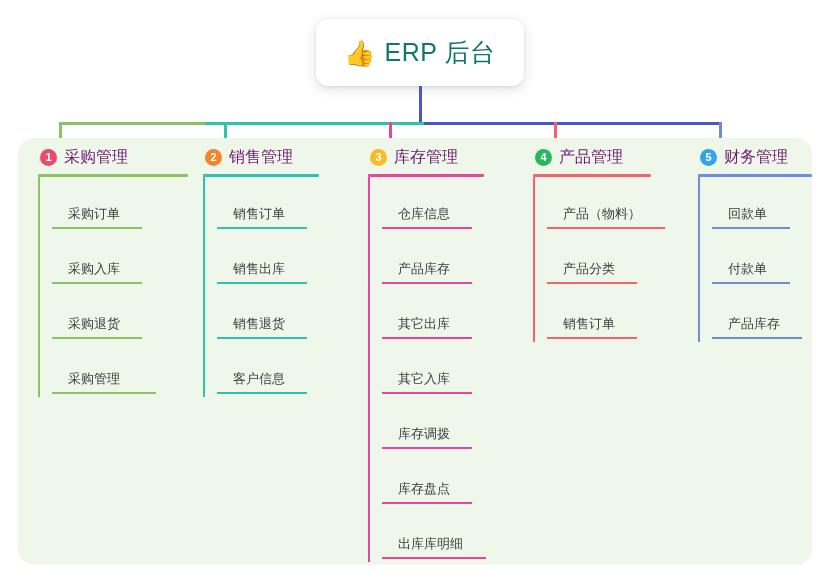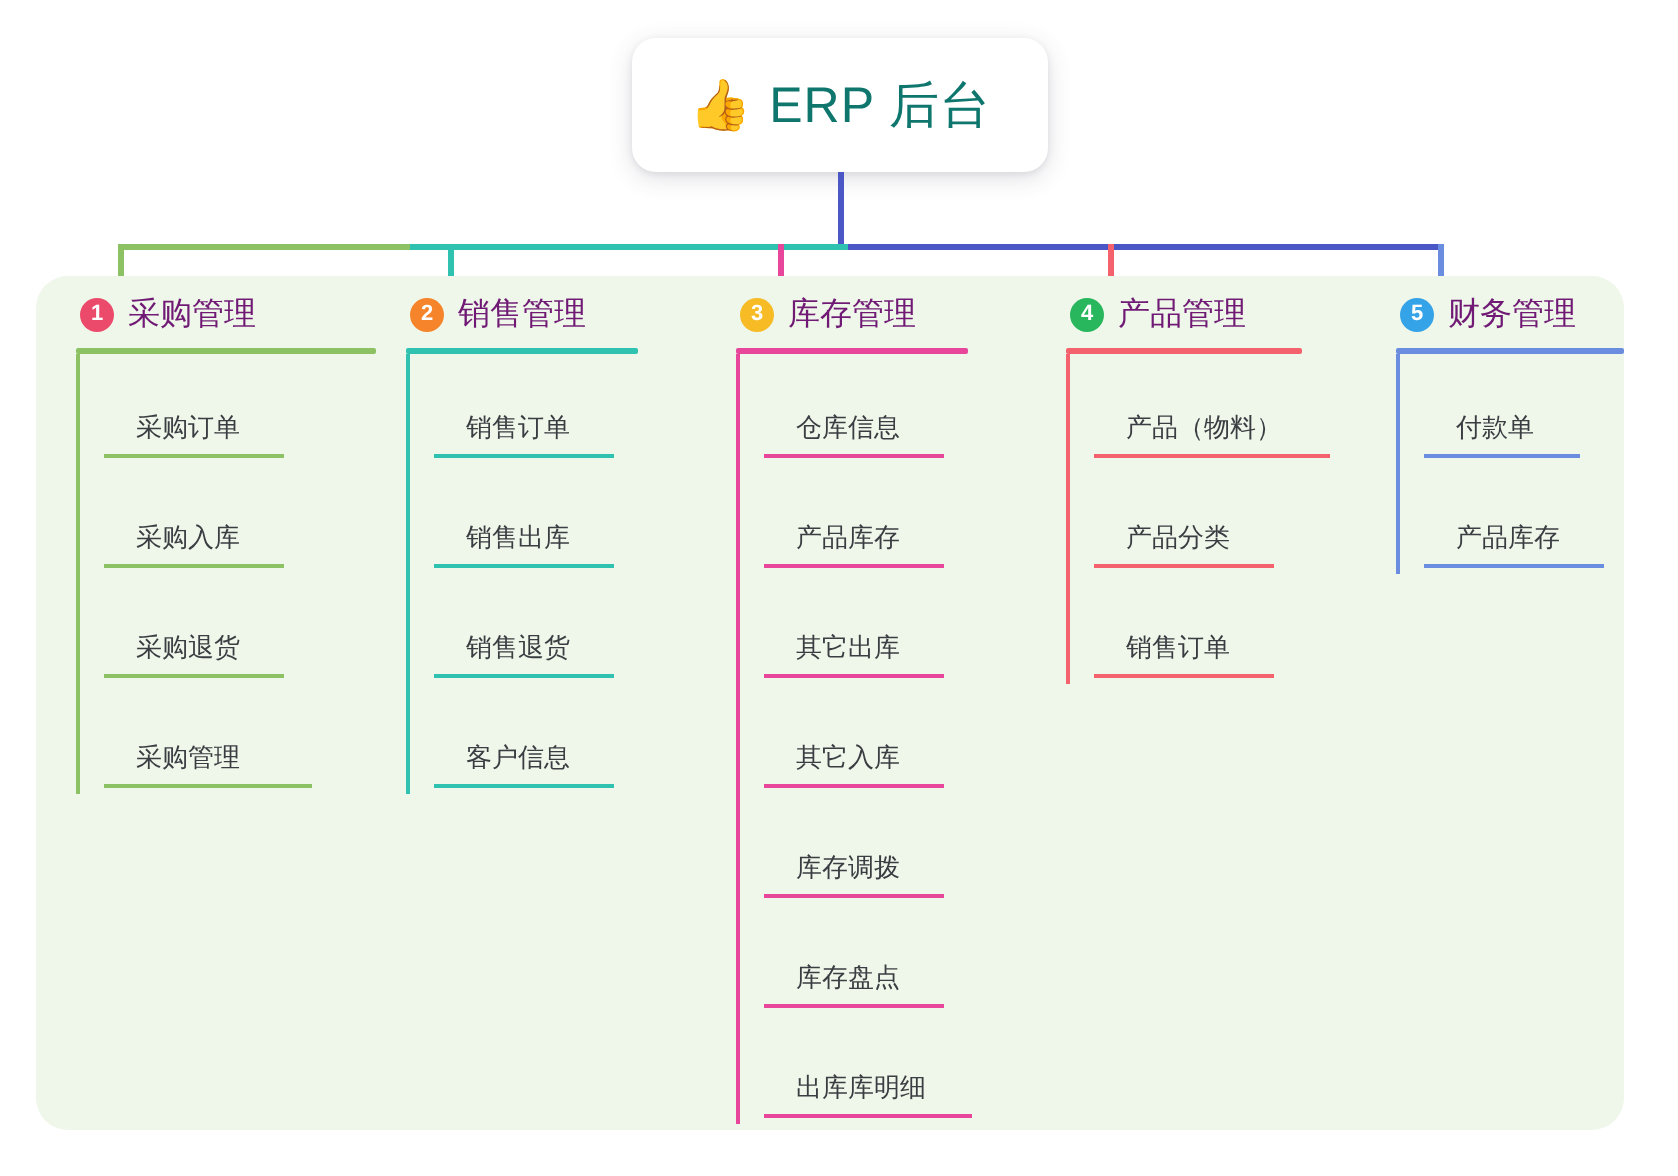--- a/index.html
+++ b/index.html
@@ -271,20 +271,24 @@
       </div>
       <div class="branch" style="left: 698px; width: 114px;">
         <div class="branch-head">
           <span class="badge" style="background: rgb(53, 163, 232);">5</span>
           <span class="branch-title">财务管理</span>
         </div>
         <div class="head-rule" style="background: rgb(106, 141, 224); width: 114px;"></div>
         <div class="leaves">
           <div class="spine" style="background: rgb(106, 141, 224);"></div>
           <div class="leaf">
+            <span class="leaf-label">回款单</span>
+            <div class="leaf-rule" style="background: rgb(106, 141, 224); width: 78px;"></div>
+          </div>
+          <div class="leaf">
             <span class="leaf-label">付款单</span>
             <div class="leaf-rule" style="background: rgb(106, 141, 224); width: 78px;"></div>
           </div>
           <div class="leaf">
             <span class="leaf-label">产品库存</span>
             <div class="leaf-rule" style="background: rgb(106, 141, 224); width: 90px;"></div>
           </div>
         </div>
       </div>
     </div>

